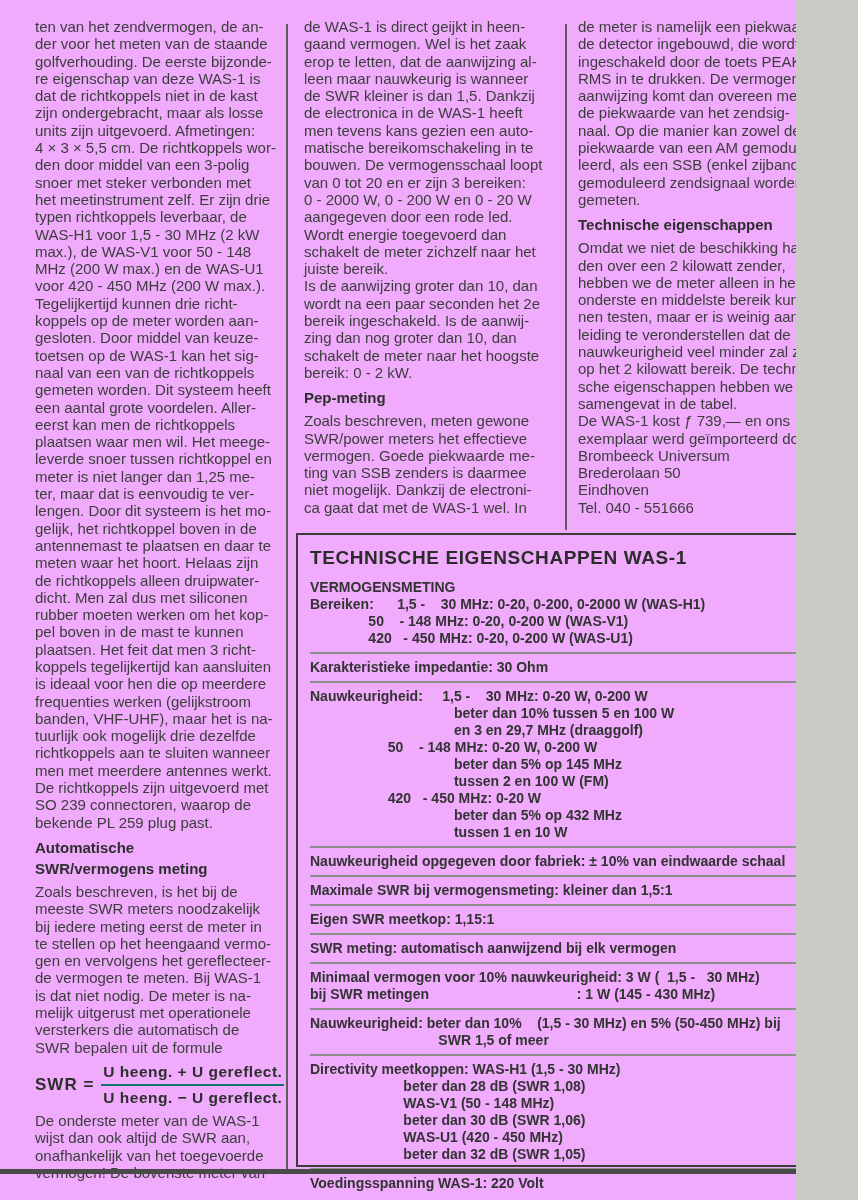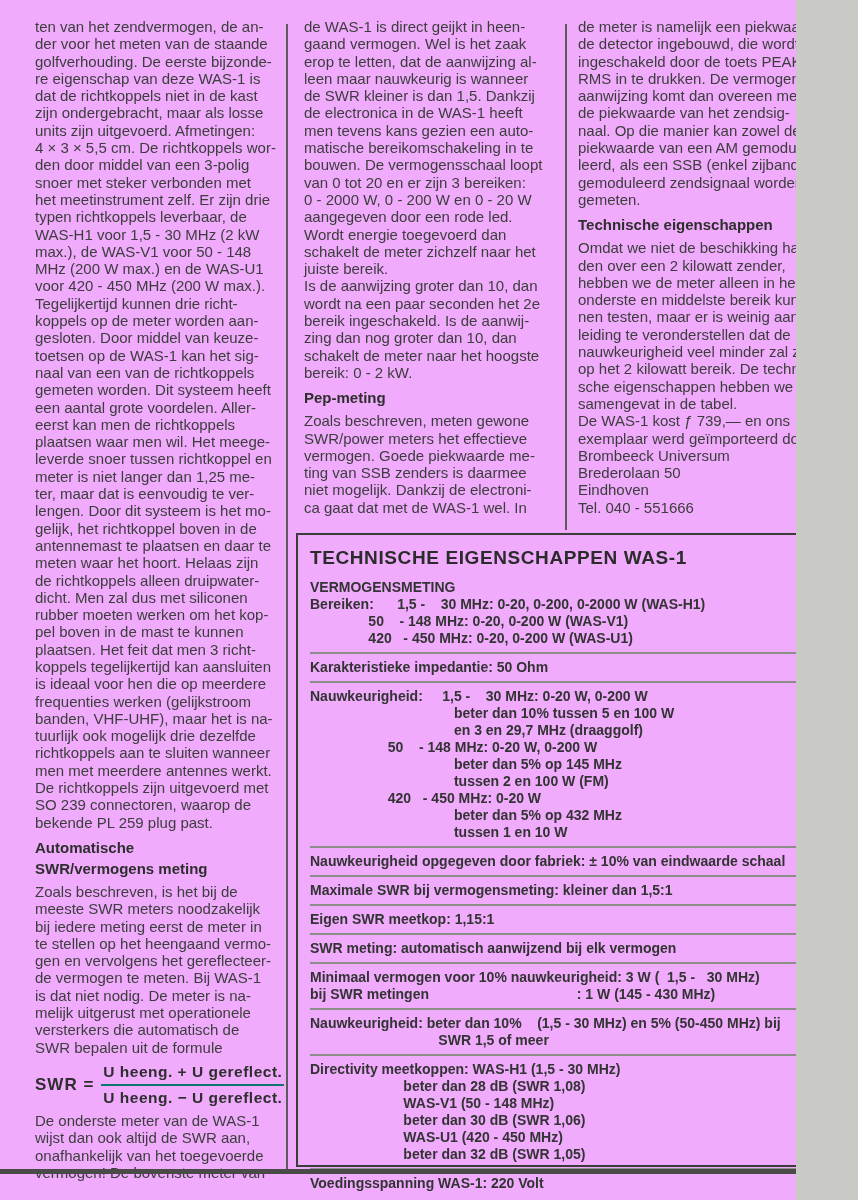--- a/index.html
+++ b/index.html
@@ -201,21 +201,21 @@
 Eindhoven
 Tel. 040 - 551666</p>
   </div>
 
   <div class="spec-table">
     <div class="t-title">TECHNISCHE EIGENSCHAPPEN WAS-1</div>
     <p class="t-sec first">VERMOGENSMETING
 Bereiken:      1,5 -    30 MHz: 0-20, 0-200, 0-2000 W (WAS-H1)
                50    - 148 MHz: 0-20, 0-200 W (WAS-V1)
                420   - 450 MHz: 0-20, 0-200 W (WAS-U1)</p>
-    <p class="t-sec">Karakteristieke impedantie: 50 Ohm</p>
+    <p class="t-sec">Karakteristieke impedantie: 30 Ohm</p>
     <p class="t-sec">Nauwkeurigheid:     1,5 -    30 MHz: 0-20 W, 0-200 W
                                      beter dan 10% tussen 5 en 100 W
                                      en 3 en 29,7 MHz (draaggolf)
                     50    - 148 MHz: 0-20 W, 0-200 W
                                      beter dan 5% op 145 MHz
                                      tussen 2 en 100 W (FM)
                     420   - 450 MHz: 0-20 W
                                      beter dan 5% op 432 MHz
                                      tussen 1 en 10 W</p>
     <p class="t-sec">Nauwkeurigheid opgegeven door fabriek: ± 10% van eindwaarde schaal</p>

